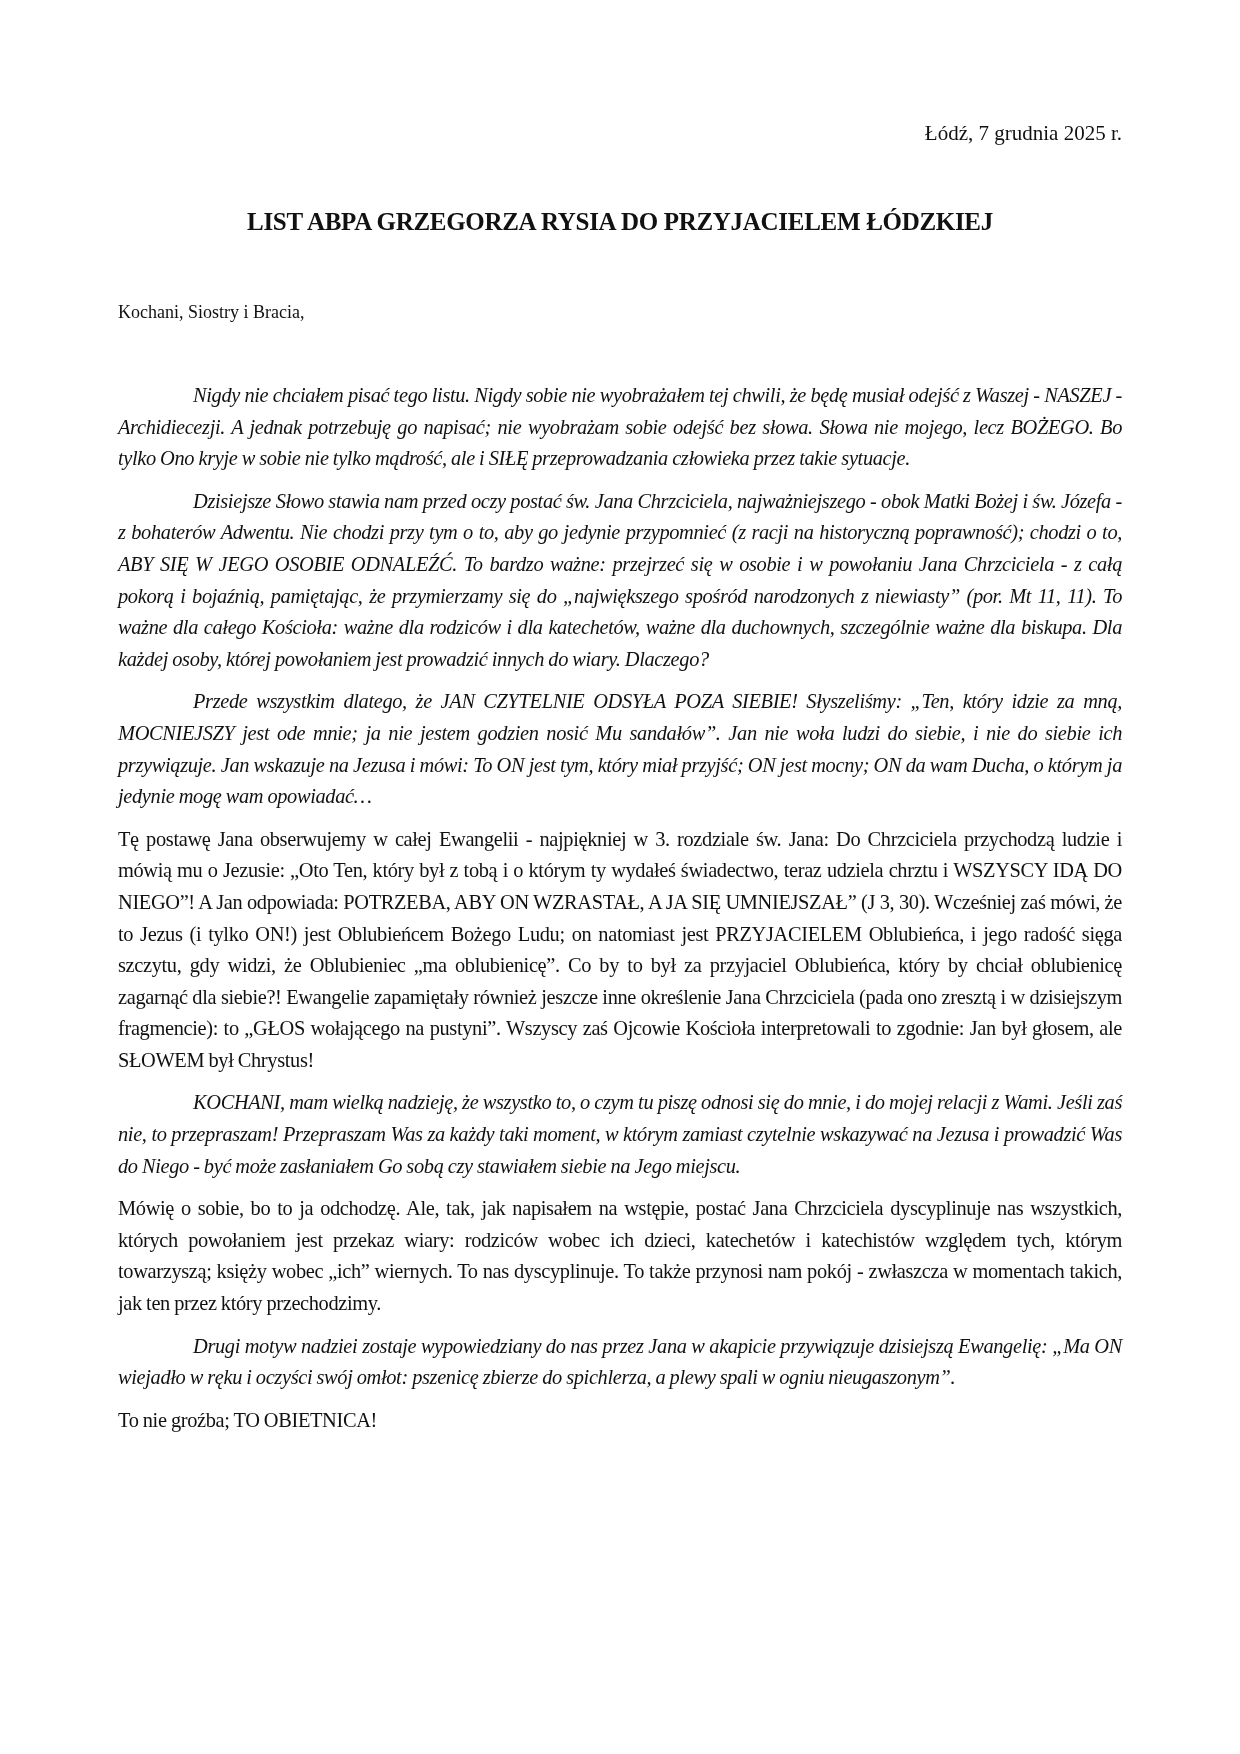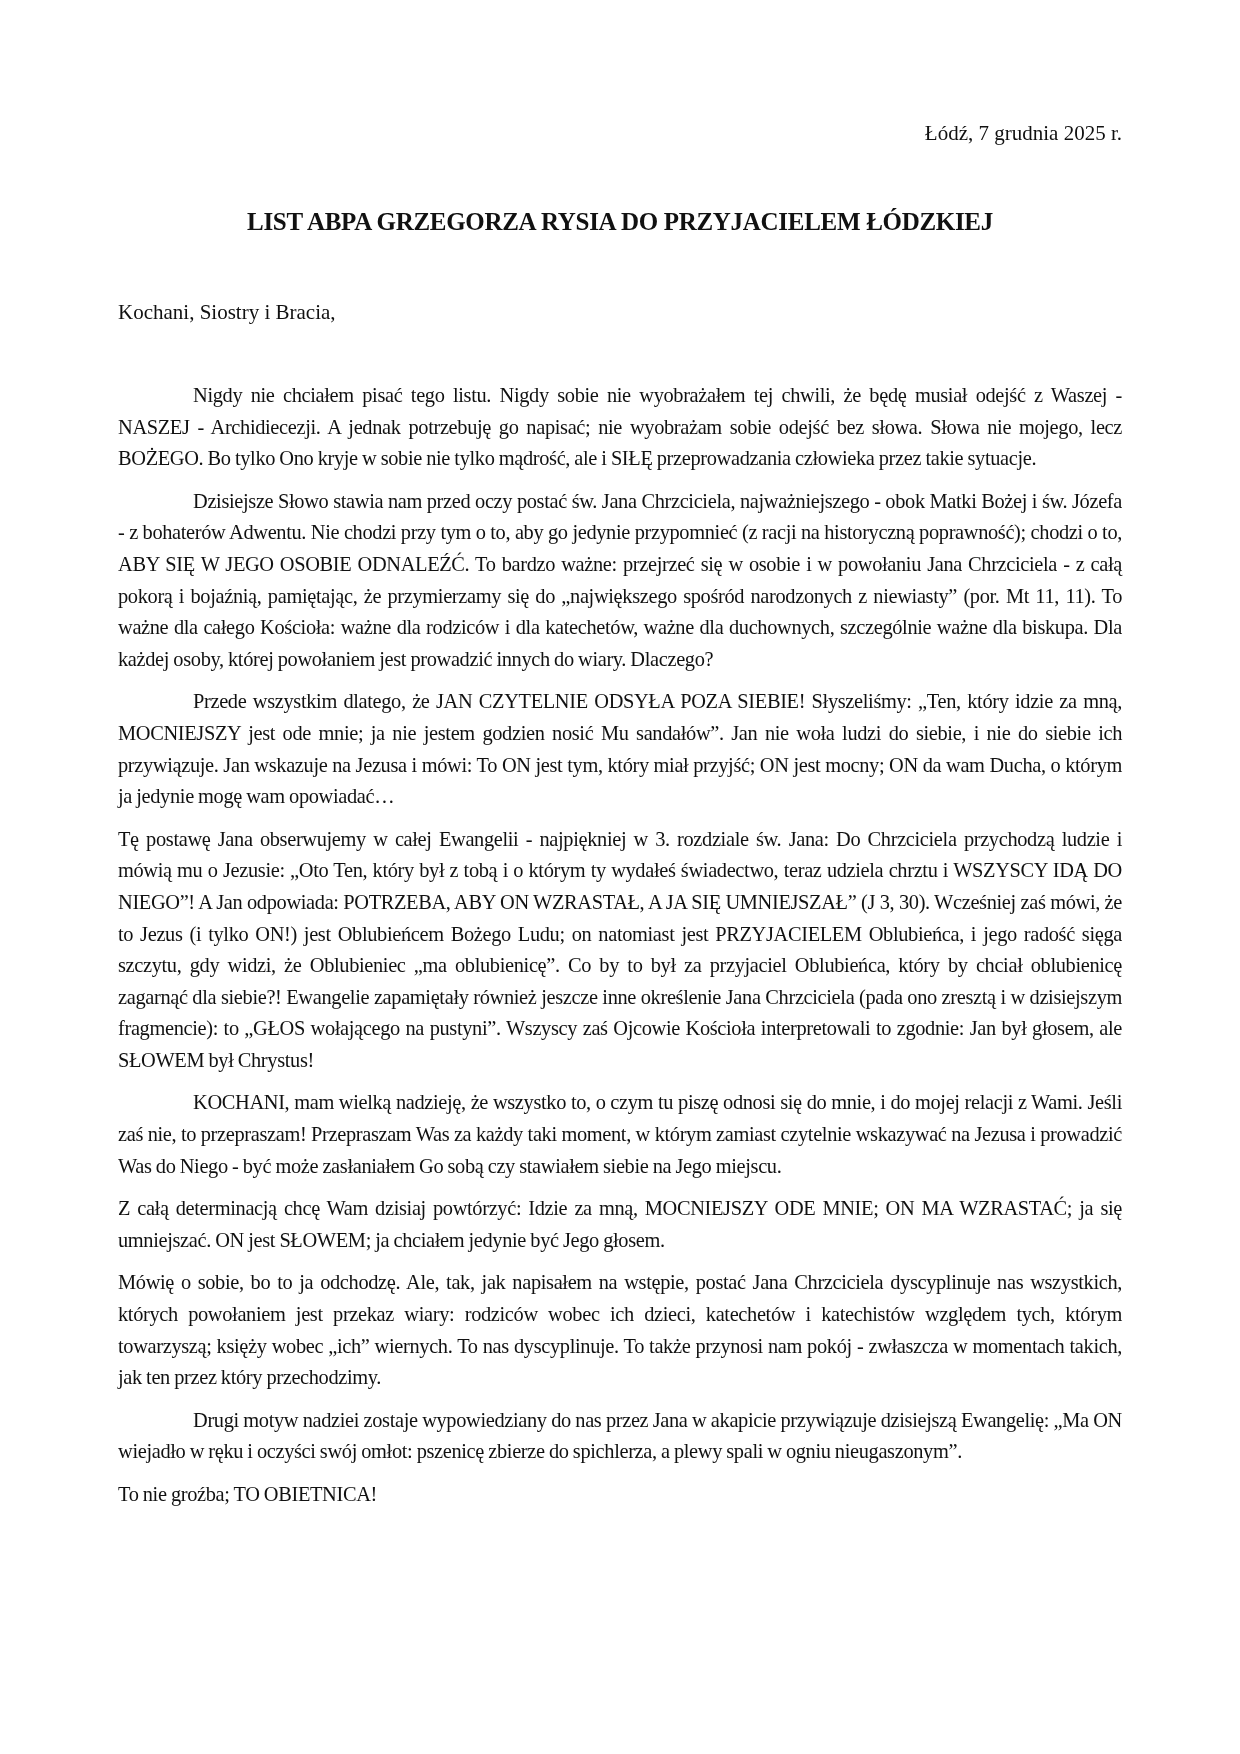--- a/index.html
+++ b/index.html
@@ -39,54 +39,54 @@
       font-size: 25px;
       font-weight: bold;
       line-height: 34px;
       letter-spacing: -0.3px;
       white-space: nowrap;
     }
     .greeting {
       position: absolute;
       top: 297px;
       left: 0;
-      font-size: 21px;
+      font-size: 18px;
       line-height: 30px;
       white-space: nowrap;
     }
     .body {
       position: absolute;
       top: 380px;
       left: 0;
       width: 1004px;
     }
     .para {
       margin: 0 0 11px 0;
       font-size: 20.4px;
       line-height: 31.6px;
       text-align: justify;
       letter-spacing: -0.35px;
       word-spacing: -0.5px;
     }
     .para.indent {
       text-indent: 75px;
+      font-style: italic;
     }
   </style>
 </head>
 <body>
 
 <div class="page">
   <div class="date">Łódź, 7 grudnia 2025 r.</div>
   <div class="title">LIST ABPA GRZEGORZA RYSIA DO PRZYJACIELEM ŁÓDZKIEJ</div>
   <div class="greeting">Kochani, Siostry i Bracia,</div>
 
   <div class="body">
     <p class="para indent">Nigdy nie chciałem pisać tego listu. Nigdy sobie nie wyobrażałem tej chwili, że będę musiał odejść z Waszej - NASZEJ - Archidiecezji. A jednak potrzebuję go napisać; nie wyobrażam sobie odejść bez słowa. Słowa nie mojego, lecz BOŻEGO. Bo tylko Ono kryje w sobie nie tylko mądrość, ale i SIŁĘ przeprowadzania człowieka przez takie sytuacje.</p>
     <p class="para indent">Dzisiejsze Słowo stawia nam przed oczy postać św. Jana Chrzciciela, najważniejszego - obok Matki Bożej i św. Józefa - z bohaterów Adwentu. Nie chodzi przy tym o to, aby go jedynie przypomnieć (z racji na historyczną poprawność); chodzi o to, ABY SIĘ W JEGO OSOBIE ODNALEŹĆ. To bardzo ważne: przejrzeć się w osobie i w powołaniu Jana Chrzciciela - z całą pokorą i bojaźnią, pamiętając, że przymierzamy się do „największego spośród narodzonych z niewiasty” (por. Mt 11, 11). To ważne dla całego Kościoła: ważne dla rodziców i dla katechetów, ważne dla duchownych, szczególnie ważne dla biskupa. Dla każdej osoby, której powołaniem jest prowadzić innych do wiary. Dlaczego?</p>
     <p class="para indent">Przede wszystkim dlatego, że JAN CZYTELNIE ODSYŁA POZA SIEBIE! Słyszeliśmy: „Ten, który idzie za mną, MOCNIEJSZY jest ode mnie; ja nie jestem godzien nosić Mu sandałów”. Jan nie woła ludzi do siebie, i nie do siebie ich przywiązuje. Jan wskazuje na Jezusa i mówi: To ON jest tym, który miał przyjść; ON jest mocny; ON da wam Ducha, o którym ja jedynie mogę wam opowiadać…</p>
     <p class="para">Tę postawę Jana obserwujemy w całej Ewangelii - najpiękniej w 3. rozdziale św. Jana: Do Chrzciciela przychodzą ludzie i mówią mu o Jezusie: „Oto Ten, który był z tobą i o którym ty wydałeś świadectwo, teraz udziela chrztu i WSZYSCY IDĄ DO NIEGO”! A Jan odpowiada: POTRZEBA, ABY ON WZRASTAŁ, A JA SIĘ UMNIEJSZAŁ” (J 3, 30). Wcześniej zaś mówi, że to Jezus (i tylko ON!) jest Oblubieńcem Bożego Ludu; on natomiast jest PRZYJACIELEM Oblubieńca, i jego radość sięga szczytu, gdy widzi, że Oblubieniec „ma oblubienicę”. Co by to był za przyjaciel Oblubieńca, który by chciał oblubienicę zagarnąć dla siebie?! Ewangelie zapamiętały również jeszcze inne określenie Jana Chrzciciela (pada ono zresztą i w dzisiejszym fragmencie): to „GŁOS wołającego na pustyni”. Wszyscy zaś Ojcowie Kościoła interpretowali to zgodnie: Jan był głosem, ale SŁOWEM był Chrystus!</p>
     <p class="para indent">KOCHANI, mam wielką nadzieję, że wszystko to, o czym tu piszę odnosi się do mnie, i do mojej relacji z Wami. Jeśli zaś nie, to przepraszam! Przepraszam Was za każdy taki moment, w którym zamiast czytelnie wskazywać na Jezusa i prowadzić Was do Niego - być może zasłaniałem Go sobą czy stawiałem siebie na Jego miejscu.</p>
-    <p class="para">Z całą determinacją chcę Wam dzisiaj powtórzyć: Idzie za mną, MOCNIEJSZY ODE MNIE; ON MA WZRASTAĆ; ja się umniejszać. ON jest SŁOWEM; ja chciałem jedynie być Jego głosem.</p>
     <p class="para">Mówię o sobie, bo to ja odchodzę. Ale, tak, jak napisałem na wstępie, postać Jana Chrzciciela dyscyplinuje nas wszystkich, których powołaniem jest przekaz wiary: rodziców wobec ich dzieci, katechetów i katechistów względem tych, którym towarzyszą; księży wobec „ich” wiernych. To nas dyscyplinuje. To także przynosi nam pokój - zwłaszcza w momentach takich, jak ten przez który przechodzimy.</p>
     <p class="para indent">Drugi motyw nadziei  zostaje wypowiedziany do nas przez Jana w akapicie przywiązuje dzisiejszą Ewangelię: „Ma ON wiejadło w ręku i oczyści swój omłot: pszenicę zbierze do spichlerza, a plewy spali w ogniu nieugaszonym”.</p>
     <p class="para">To nie groźba; TO OBIETNICA!</p>
   </div>
 </div>
 
 </body></html>

